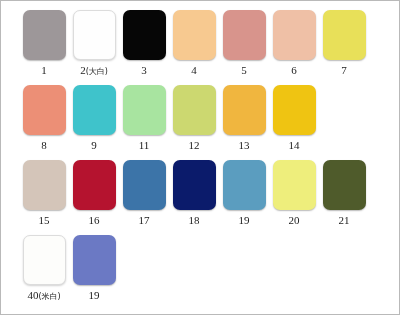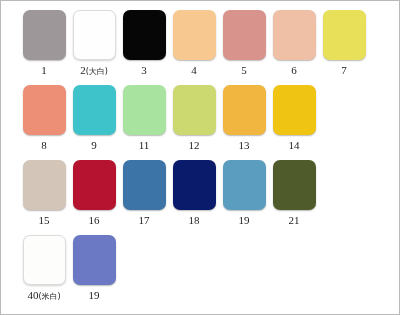--- a/index.html
+++ b/index.html
@@ -153,20 +153,24 @@
         </div>
         <div class="swatch-cell">
           <div class="swatch-chip" style="background: rgb(11, 27, 107);"></div>
           <div class="swatch-label"><span>18</span></div>
         </div>
         <div class="swatch-cell">
           <div class="swatch-chip" style="background: rgb(91, 157, 191);"></div>
           <div class="swatch-label"><span>19</span></div>
         </div>
         <div class="swatch-cell">
+          <div class="swatch-chip" style="background: rgb(238, 238, 124);"></div>
+          <div class="swatch-label"><span>20</span></div>
+        </div>
+        <div class="swatch-cell">
           <div class="swatch-chip" style="background: rgb(79, 91, 43);"></div>
           <div class="swatch-label"><span>21</span></div>
         </div>
       </div>
       <div class="swatch-row">
         <div class="swatch-cell">
           <div class="swatch-chip light-chip" style="background: rgb(253, 253, 251);"></div>
           <div class="swatch-label"><span>40</span><span class="note">(米白)</span></div>
         </div>
         <div class="swatch-cell">

